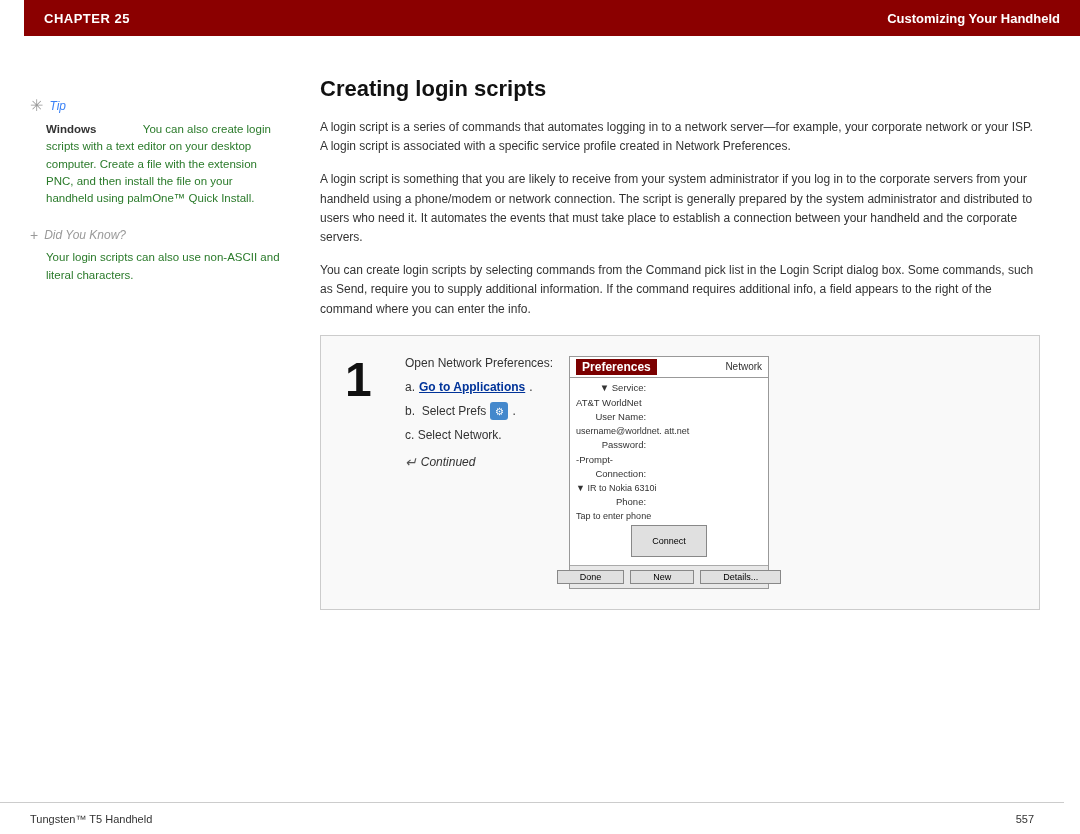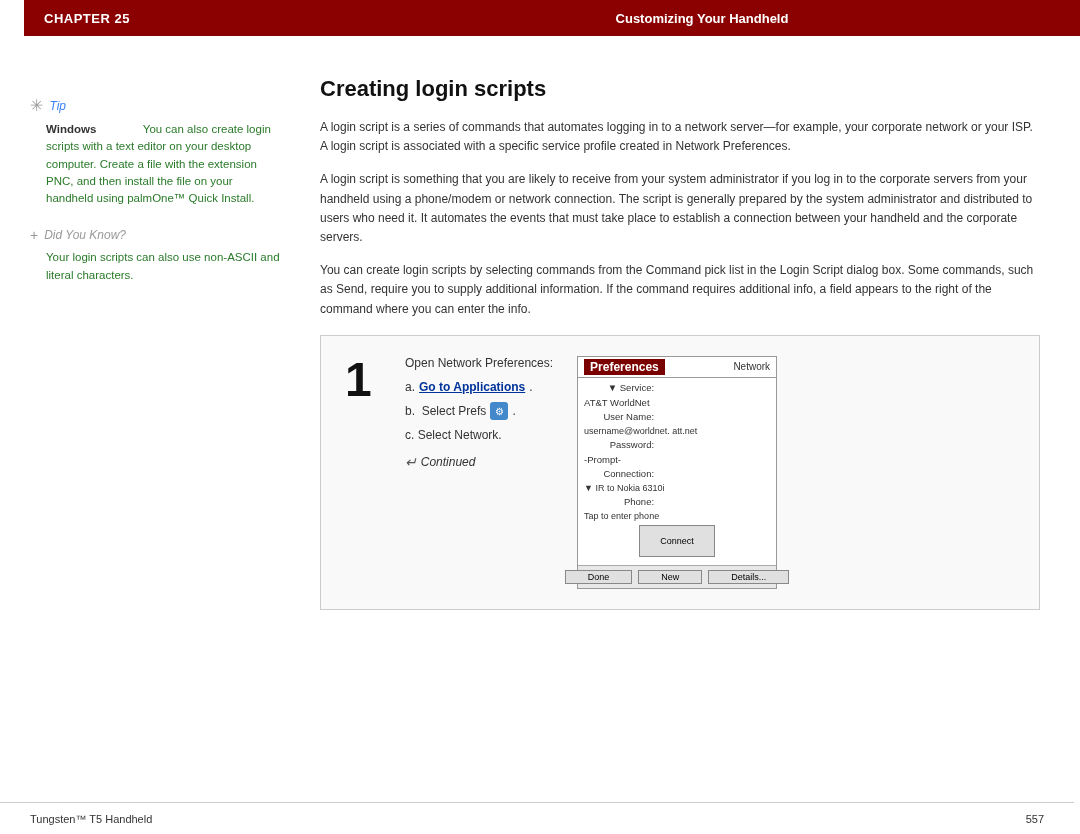--- a/index.html
+++ b/index.html
@@ -26,21 +26,21 @@
       font-weight: bold;
       font-size: 13px;
       width: 300px;
       letter-spacing: 0.5px;
     }
     .header-title {
       color: #fff;
       font-weight: bold;
       font-size: 13px;
       flex: 1;
-      text-align: center;
+      text-align: right;
     }
 
     
     .main {
       display: flex;
       height: calc(834px - 36px - 32px);
       padding-top: 20px;
     }
 
     
@@ -271,40 +271,40 @@
       border: 1px solid #888;
       font-size: 9px;
       padding: 10px 20px;
     }
 
     
     .footer {
       position: absolute;
       bottom: 0;
       left: 0;
-      right: 6px;
+      right: 16px;
       height: 32px;
       display: flex;
       align-items: center;
       justify-content: space-between;
       padding: 0 30px;
       border-top: 1px solid #ccc;
     }
     .footer-left {
       font-size: 11px;
       color: #333;
     }
     .footer-right {
       font-size: 11px;
       color: #333;
     }
 
     .step-cols {
       display: flex;
-      gap: 24px;
+      gap: 16px;
     }
   </style>
 </head>
 <body>
 
 <div class="header">
   <div class="header-chapter">CHAPTER 25</div>
   <div class="header-title">Customizing Your Handheld</div>
 </div>
 

